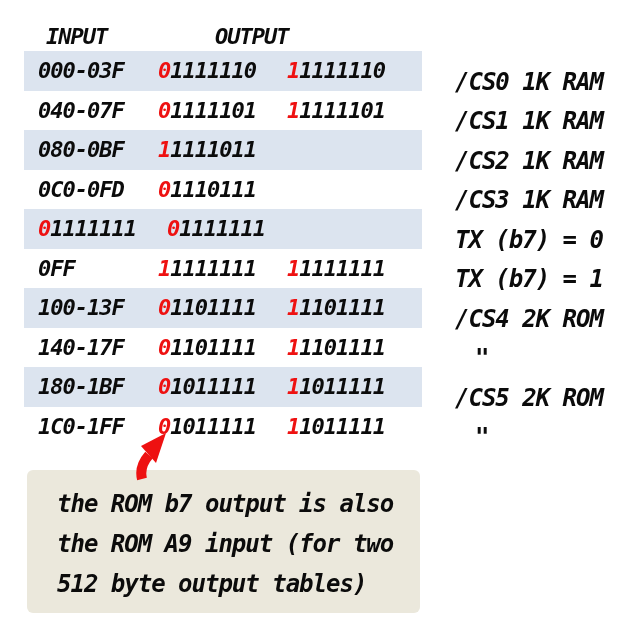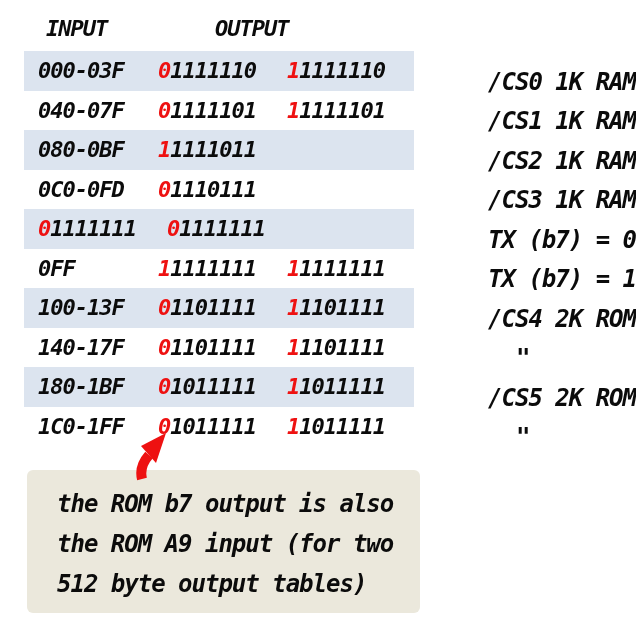--- a/index.html
+++ b/index.html
@@ -7,27 +7,27 @@
     position: relative;
     width: 636px;
     height: 636px;
     background: #ffffff;
     overflow: hidden;
     font-family: "DejaVu Sans Mono", "Liberation Mono", monospace;
     font-style: italic;
     font-weight: bold;
     color: #0b0b0b;
   }
-  .header-row { position: absolute; top: 0; left: 0; width: 100%; height: 62px; }
+  .header-row { position: absolute; top: 8px; left: 0; width: 100%; height: 62px; }
   .hdr { position: absolute; top: 17px; font-size: 22px; line-height: 24px; letter-spacing: -1px; }
   .hdr-input  { left: 46px; }
   .hdr-output { left: 215px; }
 
   .rows { position: absolute; top: 51px; left: 0; width: 100%; }
-  .row { height: 39.5px; display: flex; align-items: stretch; gap: 41px; }
+  .row { height: 39.5px; display: flex; align-items: stretch; }
   .band {
     margin-left: 24px;
     width: 398px;
     box-sizing: border-box;
     padding-left: 14px;
     display: flex;
     align-items: center;
     font-size: 22px;
     letter-spacing: -1px;
     white-space: nowrap;

